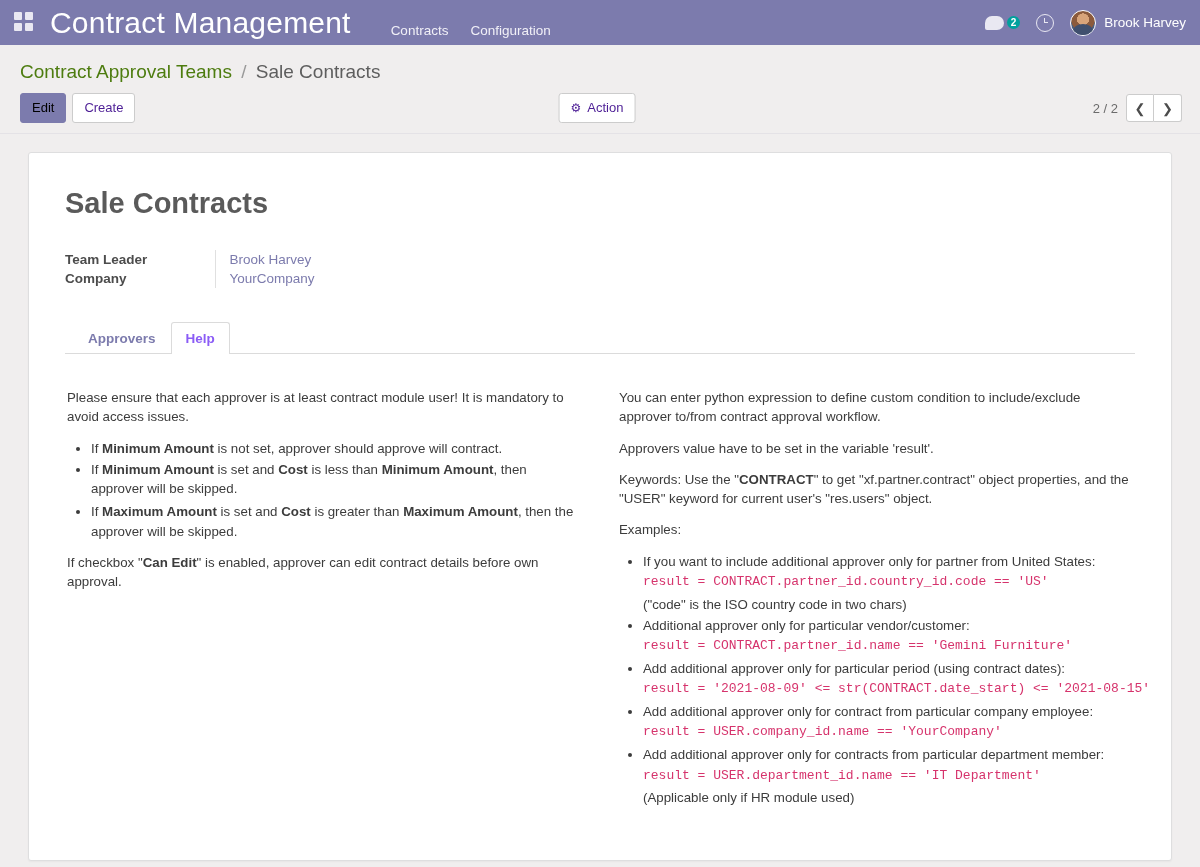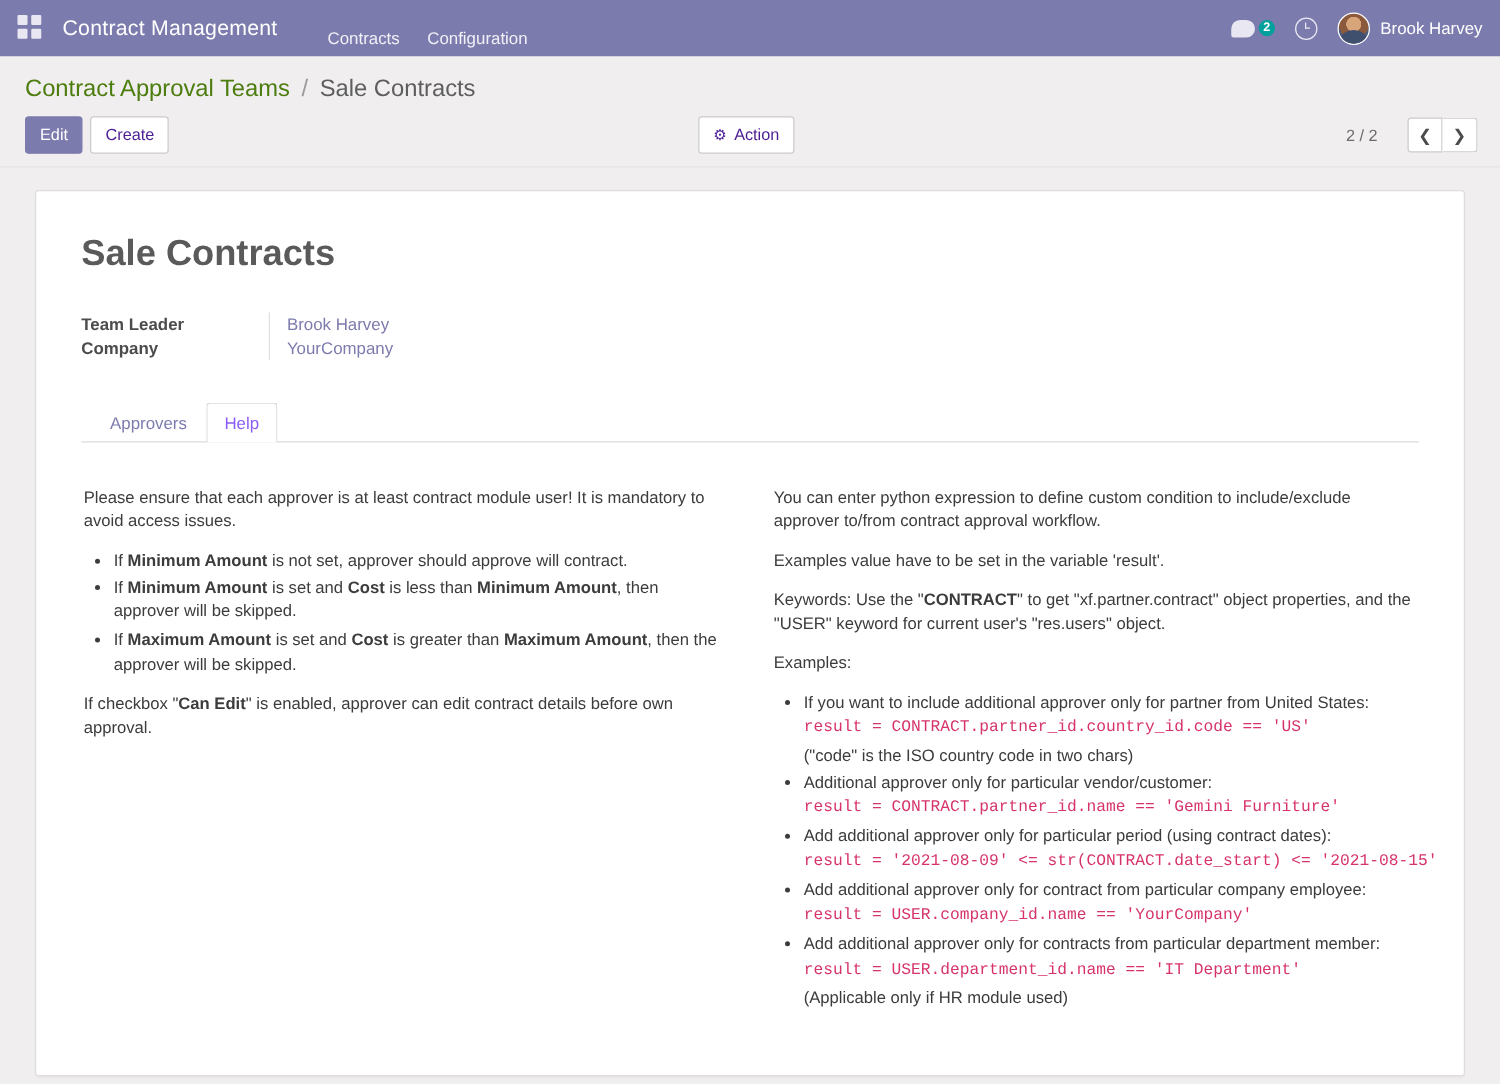--- a/index.html
+++ b/index.html
@@ -23,21 +23,21 @@
     width: 22px; height: 22px;
     display: grid;
     grid-template-columns: repeat(2, 8px);
     grid-template-rows: repeat(2, 8px);
     gap: 3px;
     margin-right: 14px;
     cursor: pointer;
   }
   .apps-icon i { display: block; background: #e9e8f2; border-radius: 1px; }
   .app-title {
-    font-size: 17px;
+    font-size: 30px;
     font-weight: normal;
     letter-spacing: .2px;
     margin-right: 40px;
     white-space: nowrap;
   }
   .menu-link {
     font-size: 13.5px;
     margin-right: 22px;
     color: #f1f0f7;
     text-decoration: none;
@@ -129,34 +129,34 @@
     border: 1px solid #ccc;
     background: #fff;
     color: #4c1d95;
     cursor: pointer;
     margin-right: 6px;
     line-height: 18px;
   }
   .btn.primary {
     background: #7c7bad;
     border-color: #7c7bad;
-    color: #ffffff;
+    color: #000000;
   }
   .cp-center {
     position: absolute;
     left: 50%;
     transform: translateX(-50%);
   }
   .btn.action { display: flex; align-items: center; gap: 6px; }
   .gear { font-size: 12px; }
   .cp-right {
     margin-left: auto;
     display: flex;
     align-items: center;
-    gap: 20px;
+    gap: 4px;
   }
   .pager-text { font-size: 13px; color: #6b6b6b; margin-right: 4px; }
   .pager-btns { display: flex; }
   .pager-btn {
     width: 28px; height: 28px;
     border: 1px solid #ccc;
     background: #fff;
     color: #4c4c4c;
     cursor: pointer;
     font-size: 13px;
@@ -211,20 +211,21 @@
   .tab {
     font-size: 13.5px;
     padding: 8px 14px;
     color: #7c7bad;
     border: 1px solid transparent;
     border-bottom: none;
     margin-bottom: -1px;
     cursor: pointer;
     background: transparent;
     border-radius: 3px 3px 0 0;
+    font-weight: bold;
   }
   .tab.active {
     color: #8b5cf6;
     background: #fff;
     border-color: #dbdbdb;
   }
 
   .help-cols {
     display: flex;
     gap: 38px;
@@ -346,21 +347,21 @@
             </li>
             <li class="spaced">
               <span>If </span><b>Maximum Amount</b><span> is set and </span><b>Cost</b><span> is greater than </span><b>Maximum Amount</b><span>, then the approver will be skipped.</span>
             </li>
           </ul>
           <p><span>If checkbox "</span><b>Can Edit</b><span>" is enabled, approver can edit contract details before own approval.</span></p>
         </div>
 
         <div class="col">
           <p>You can enter python expression to define custom condition to include/exclude approver to/from contract approval workflow.</p>
-          <p>Examples value have to be set in the variable 'result'.</p>
+          <p>Approvers value have to be set in the variable 'result'.</p>
           <p><span>Keywords: Use the "</span><b>CONTRACT</b><span>" to get "xf.partner.contract" object properties, and the "USER" keyword for current user's "res.users" object.</span></p>
           <p>Examples:</p>
           <ul>
             <li>
               <span>If you want to include additional approver only for partner from United States:</span>
               <code class="py">result = CONTRACT.partner_id.country_id.code == 'US'</code>
               <span class="note">("code" is the ISO country code in two chars)</span>
             </li>
             <li>
               <span>Additional approver only for particular vendor/customer:</span>

